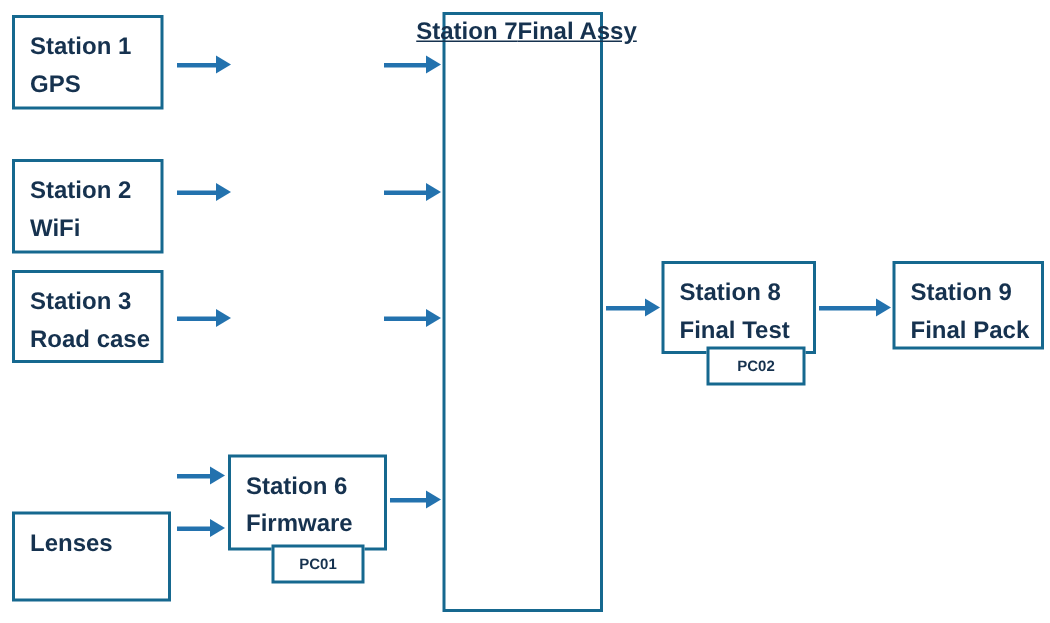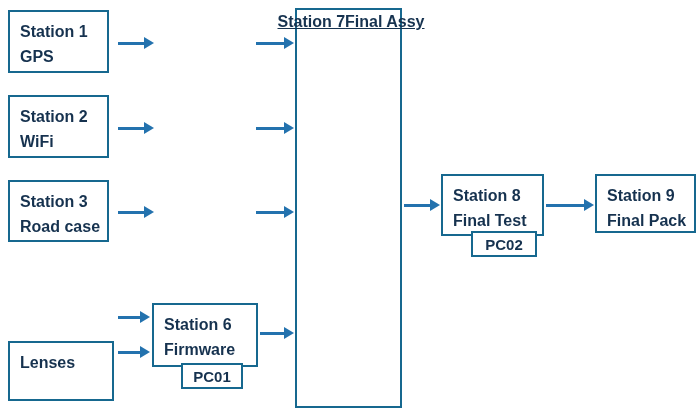--- a/index.html
+++ b/index.html
@@ -31,21 +31,21 @@
     justify-content: center;
     padding-top: 0; padding-bottom: 0; text-decoration: underline;
   }
 
   .pcbox {
     position: absolute;
     box-sizing: border-box;
     border: 2px solid #16688f;
     background: #ffffff;
     color: #16324f;
-    font-size: 15px;
+    font-size: 10px;
     font-weight: bold;
     display: flex;
     align-items: center;
     justify-content: center;
     z-index: 3;
   }
 
   .arrow { position: absolute; z-index: 2; height: 0; }
   .arrow .line {
     position: absolute; left: 0; top: -1.5px;
@@ -63,21 +63,21 @@
 </head>
 <body>
 
 <div class="canvas">
 
   <div class="node" style="left:8px; top:10px; width:101px; height:63px;">
     <span class="title">Station 1</span>
     <span class="subtitle">GPS</span>
   </div>
 
-  <div class="node" style="left:8px; top:95px; width:101px; height:63px;">
+  <div class="node" style="left:8px; top:106px; width:101px; height:63px;">
     <span class="title">Station 2</span>
     <span class="subtitle">WiFi</span>
   </div>
 
   <div class="node" style="left:8px; top:180px; width:101px; height:62px;">
     <span class="title">Station 3</span>
     <span class="subtitle">Road case</span>
   </div>
 
 

